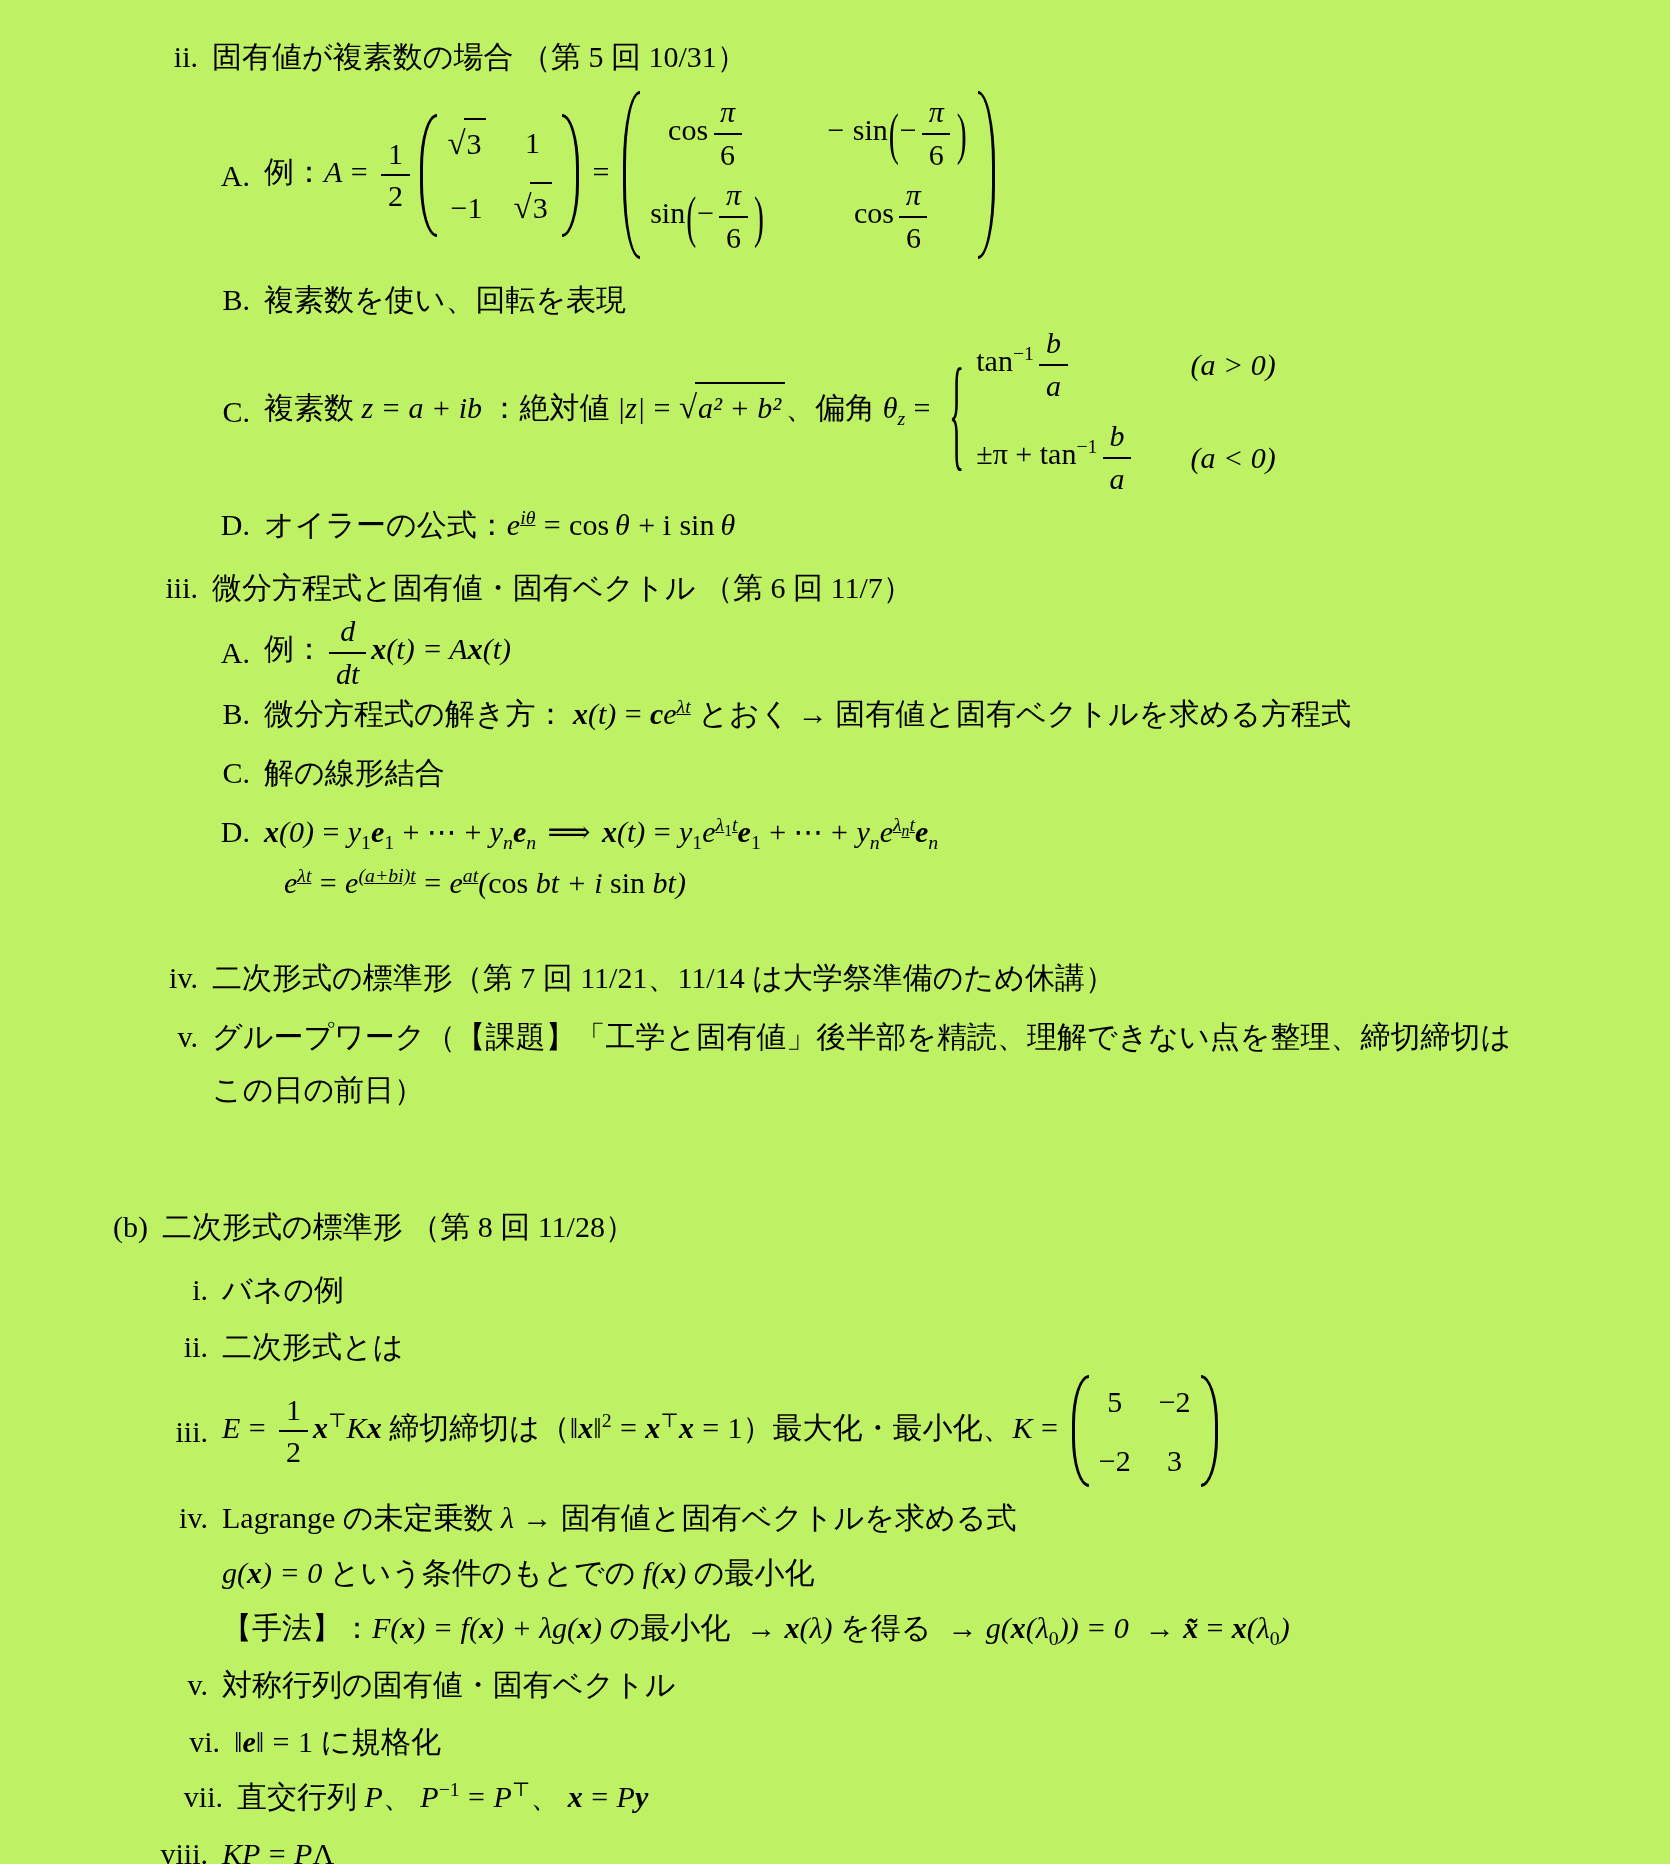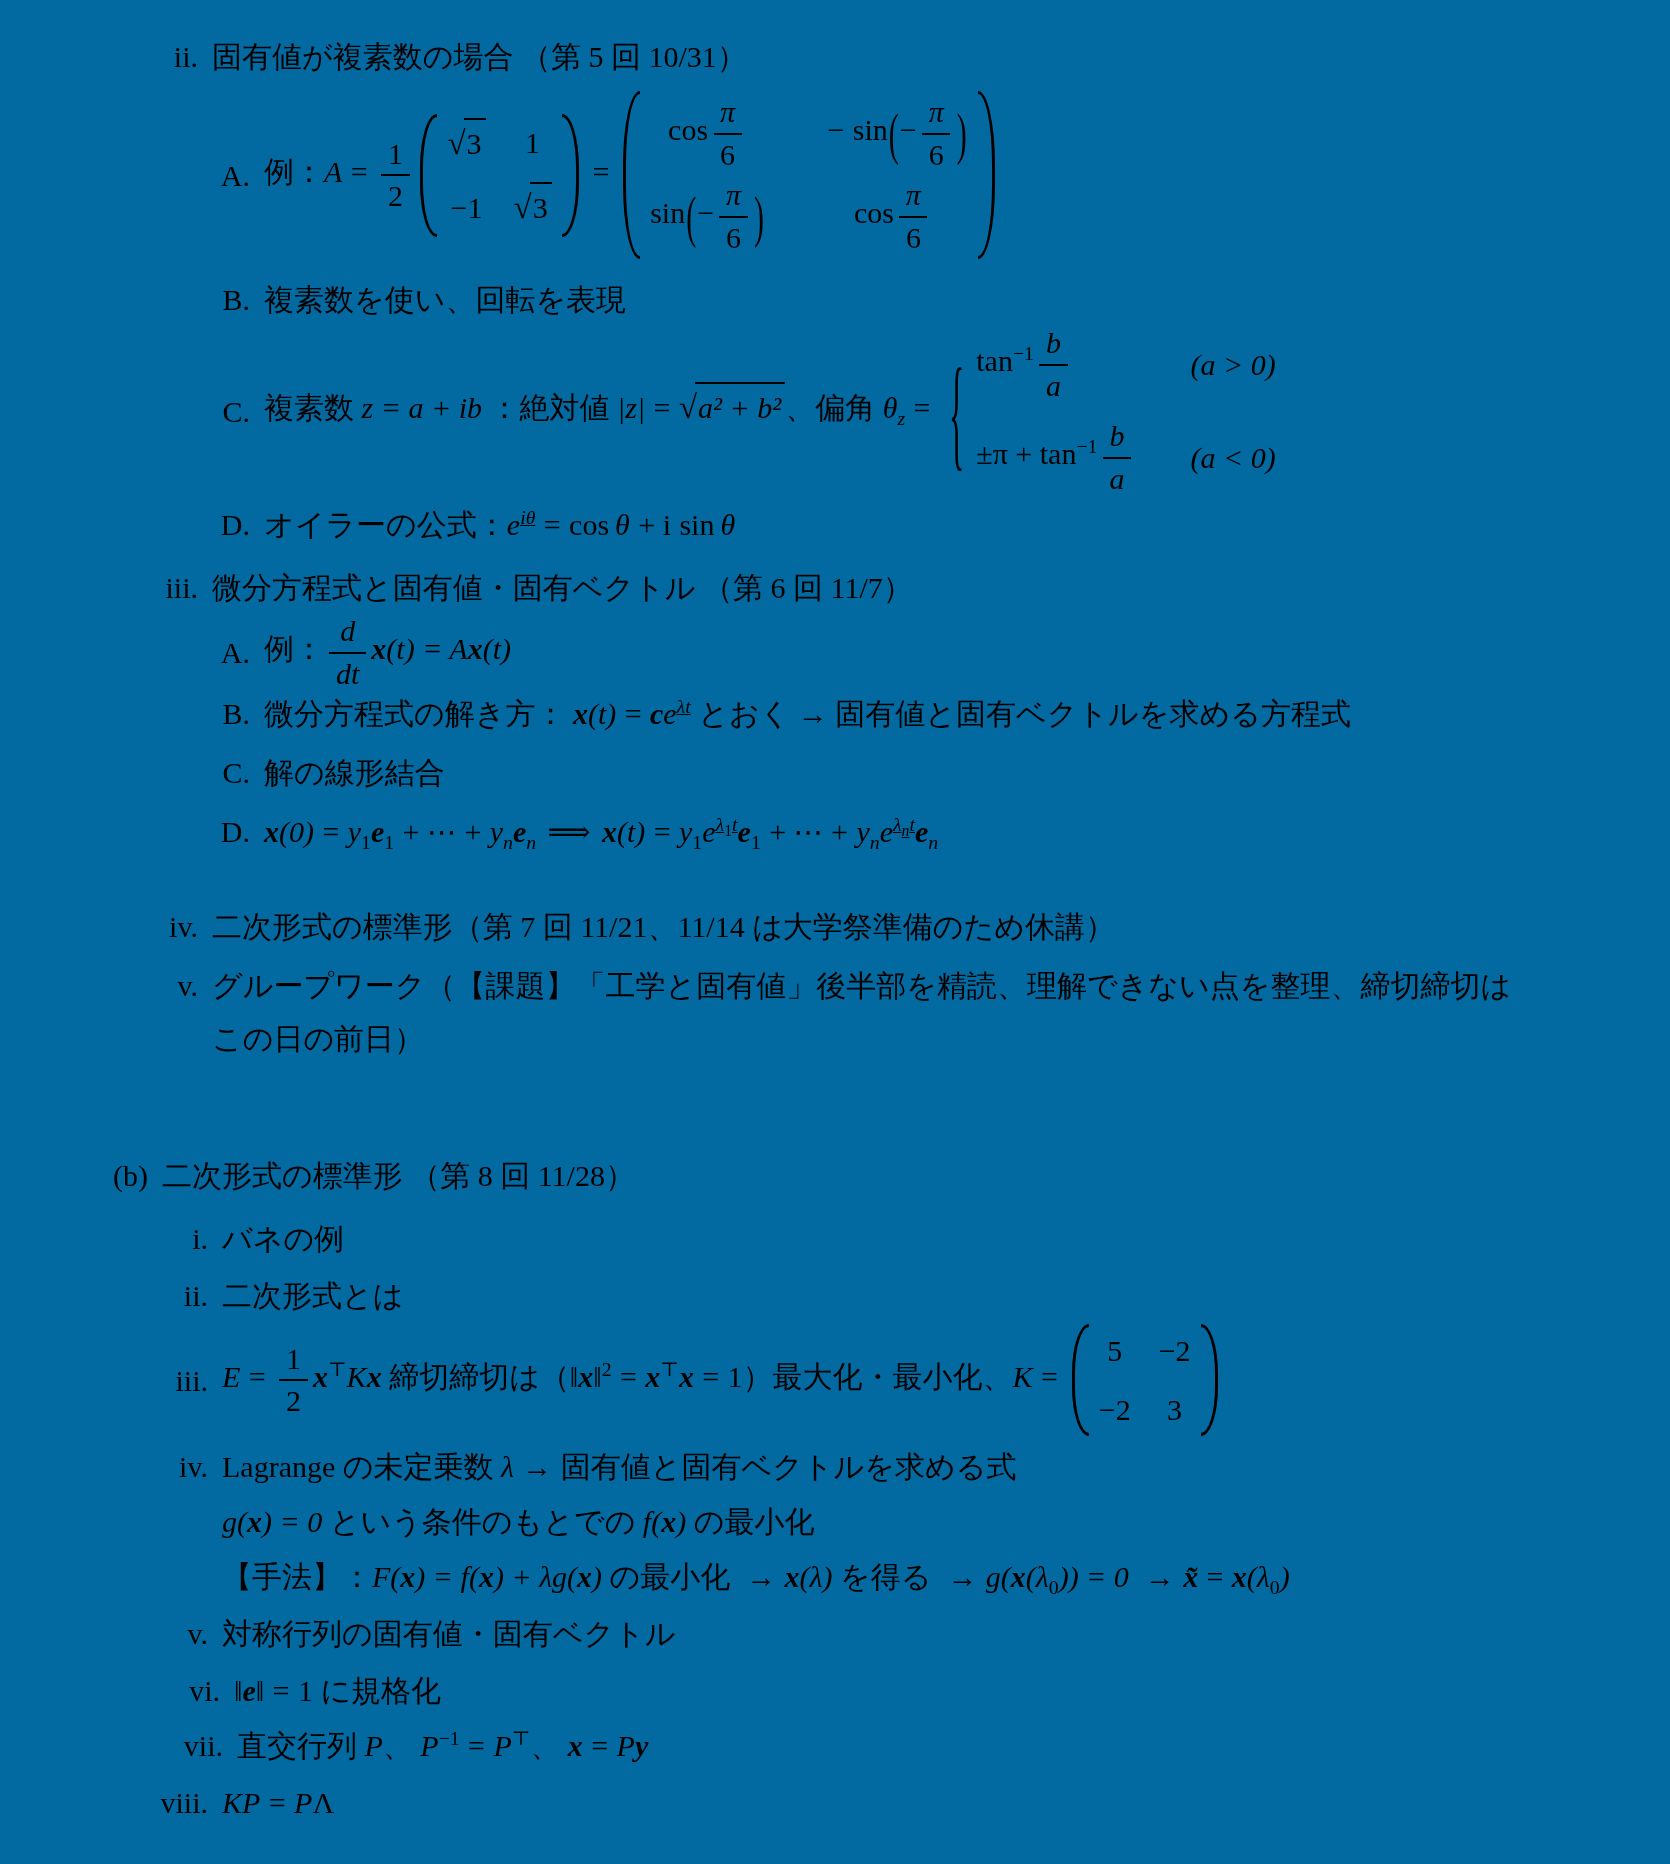--- a/index.html
+++ b/index.html
@@ -1,18 +1,18 @@
 <!DOCTYPE html>
 <html><head>
 <meta charset="utf-8">
 <style>
   html,body { margin:0; padding:0; background:#ffffff; color:#000000; }
   body { font-family:"Liberation Serif","DejaVu Serif","DejaVu Sans",serif; font-size:30px; }
   .page { position:relative; width:1670px; height:1864px; box-sizing:border-box;
-          padding-top:34px; overflow:hidden; background:#0369a1; }
+          padding-top:34px; overflow:hidden; background:#bef264; }
 
   
   .row { display:flex; align-items:flex-start; line-height:1.5; }
   .row.mid { align-items:center; }
   .lbl { flex:none; text-align:right; }
   .ind1 > .lbl { width:198px; }
   .ind2 > .lbl { width:250px; }
   .indb > .lbl { width:148px; }
   .ind3 > .lbl { width:208px; }
   .content { padding-left:14px; }
@@ -186,20 +186,23 @@
     <span class="lbl">C.</span>
     <span class="content">解の線形結合</span>
   </div>
 
   <div class="row ind2" id="r-iiiD">
     <span class="lbl">D.</span>
     <span class="content">
       <b class="v">x</b><i>(0)</i><span class="mo">=</span><i>y</i><sub>1</sub><b class="v">e</b><sub>1</sub><span class="mo">+ ⋯ +</span><i>y</i><sub><i>n</i></sub><b class="v">e</b><sub><i>n</i></sub><span class="imp">⟹</span><b class="v">x</b><i>(t)</i><span class="mo">=</span><i>y</i><sub>1</sub><i>e</i><sup><i>λ</i><sub>1</sub><i>t</i></sup><b class="v">e</b><sub>1</sub><span class="mo">+ ⋯ +</span><i>y</i><sub><i>n</i></sub><i>e</i><sup><i>λ</i><sub><i>n</i></sub><i>t</i></sup><b class="v">e</b><sub><i>n</i></sub>
     </span>
   </div>
+  <div class="cont-iiiD">
+    <i>e</i><sup><i>λt</i></sup><span class="mo">=</span><i>e</i><sup><i>(a+bi)t</i></sup><span class="mo">=</span><i>e</i><sup><i>at</i></sup><i>(</i><span class="mr">cos</span><i> bt + i </i><span class="mr">sin</span><i> bt)</i>
+  </div>
 
   <div class="row ind1" id="r-iv">
     <span class="lbl">iv.</span>
     <span class="content">二次形式の標準形（第 7 回 11/21、11/14 は大学祭準備のため休講）</span>
   </div>
 
   <div class="row ind1" id="r-v">
     <span class="lbl">v.</span>
     <span class="content">グループワーク（【課題】「工学と固有値」後半部を精読、理解できない点を整理、締切締切は</span>
   </div>

